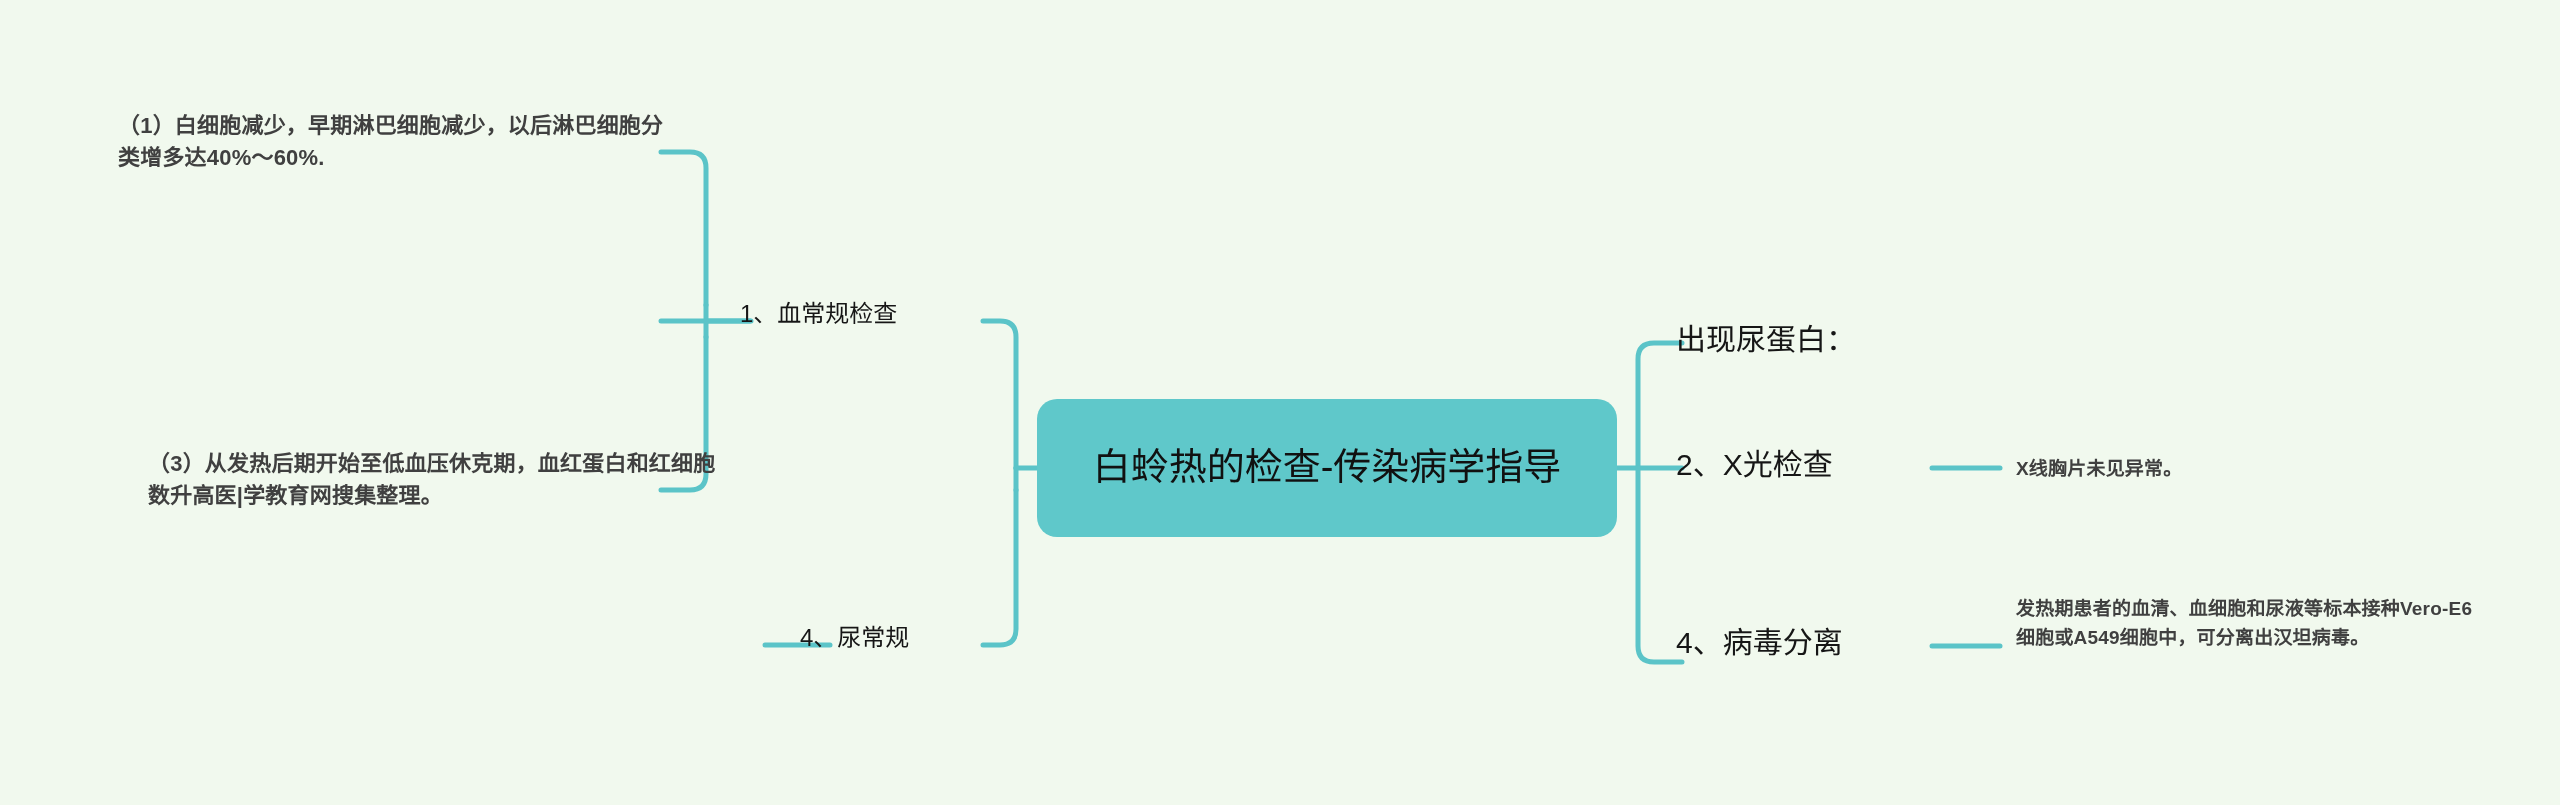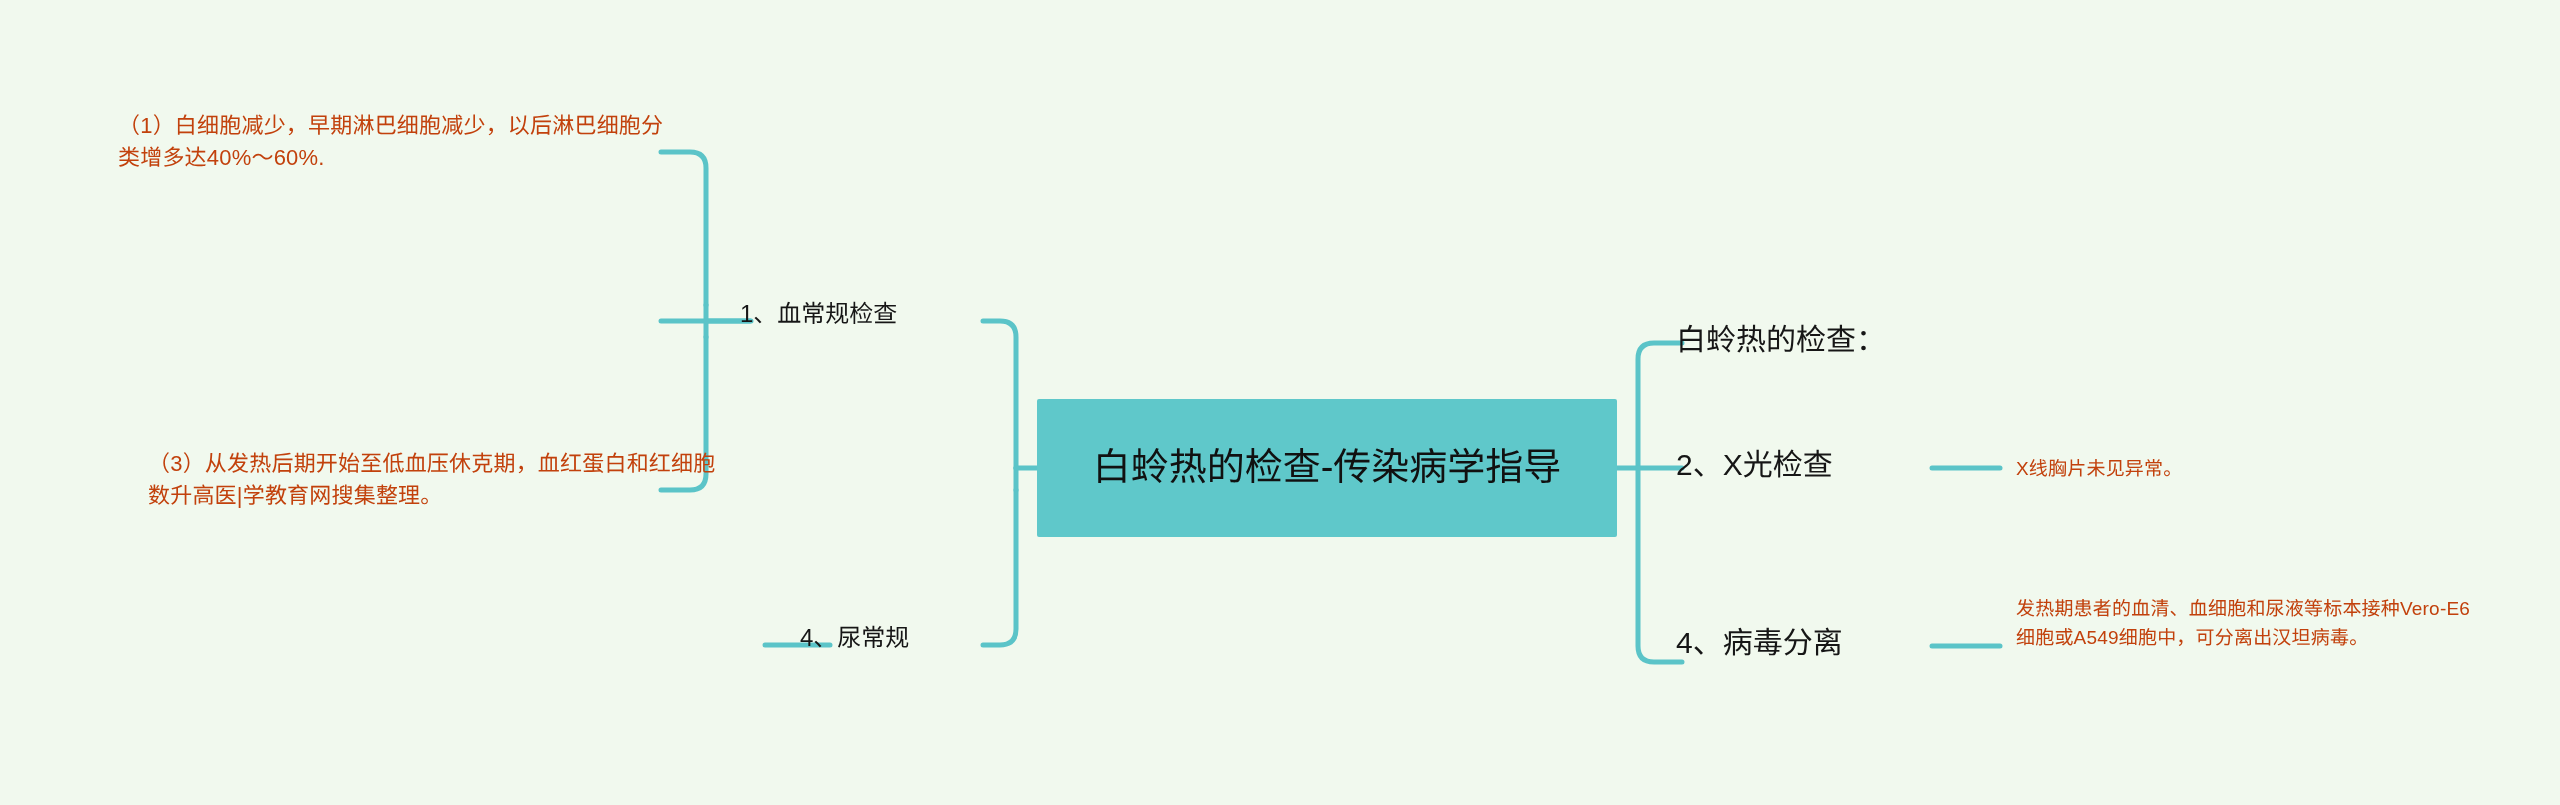--- a/index.html
+++ b/index.html
@@ -28,23 +28,24 @@
     width: 2560px;
     height: 805px;
     pointer-events: none;
   }
 
   
   .leafnote {
     position: absolute;
     font-size: 22px;
     line-height: 1.45;
-    color: #c2410c;
+    color: #404040;
     letter-spacing: 0.2px;
     white-space: pre-line;
+    font-weight: bold;
   }
   .leafnote.small {
     font-size: 19px;
     line-height: 1.5;
   }
 
   
   .branch {
     position: absolute;
     font-size: 24px;
@@ -57,21 +58,21 @@
   }
 
   
   #root-node {
     position: absolute;
     left: 1037px;
     top: 399px;
     width: 580px;
     height: 138px;
     background: #5fc8ca;
-    border-radius: 2px;
+    border-radius: 20px;
     display: flex;
     align-items: center;
     justify-content: center;
     box-sizing: border-box;
     padding: 6px 26px;
   }
   #root-node .root-label {
     font-size: 38px;
     line-height: 1.24;
     color: #111;
@@ -122,21 +123,21 @@
 
 
   <div class="branch" style="left:740px; top:300px;">1、血常规检查</div>
 
   <div class="branch" style="left:800px; top:624px;">4、尿常规</div>
 
   <div id="root-node" style="background: rgb(95, 200, 202);">
     <div class="root-label">白蛉热的检查-传染病学指导</div>
   </div>
 
-  <div class="branch rt" style="left:1676px; top:322px;">白蛉热的检查：</div>
+  <div class="branch rt" style="left:1676px; top:322px;">出现尿蛋白：</div>
 
   <div class="branch rt" style="left:1676px; top:447px;">2、X光检查</div>
 
   <div class="branch rt" style="left:1676px; top:625px;">4、病毒分离</div>
 
   <div class="leafnote small" style="left:2016px; top:455px; width:460px;">X线胸片未见异常。</div>
 
   <div class="leafnote small" style="left:2016px; top:595px; width:470px;">发热期患者的血清、血细胞和尿液等标本接种Vero-E6细胞或A549细胞中，可分离出汉坦病毒。</div>
 
 </div>

